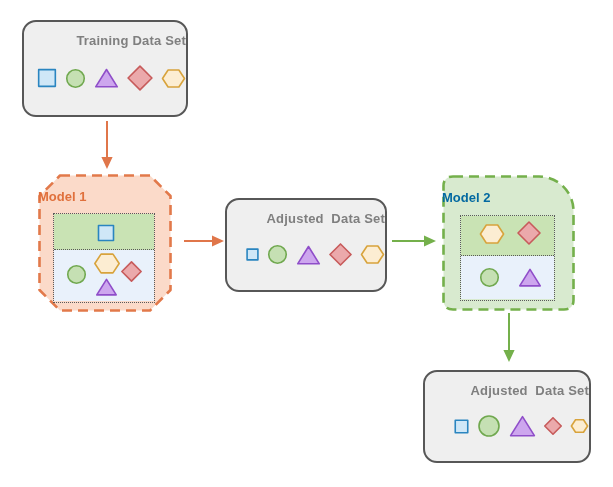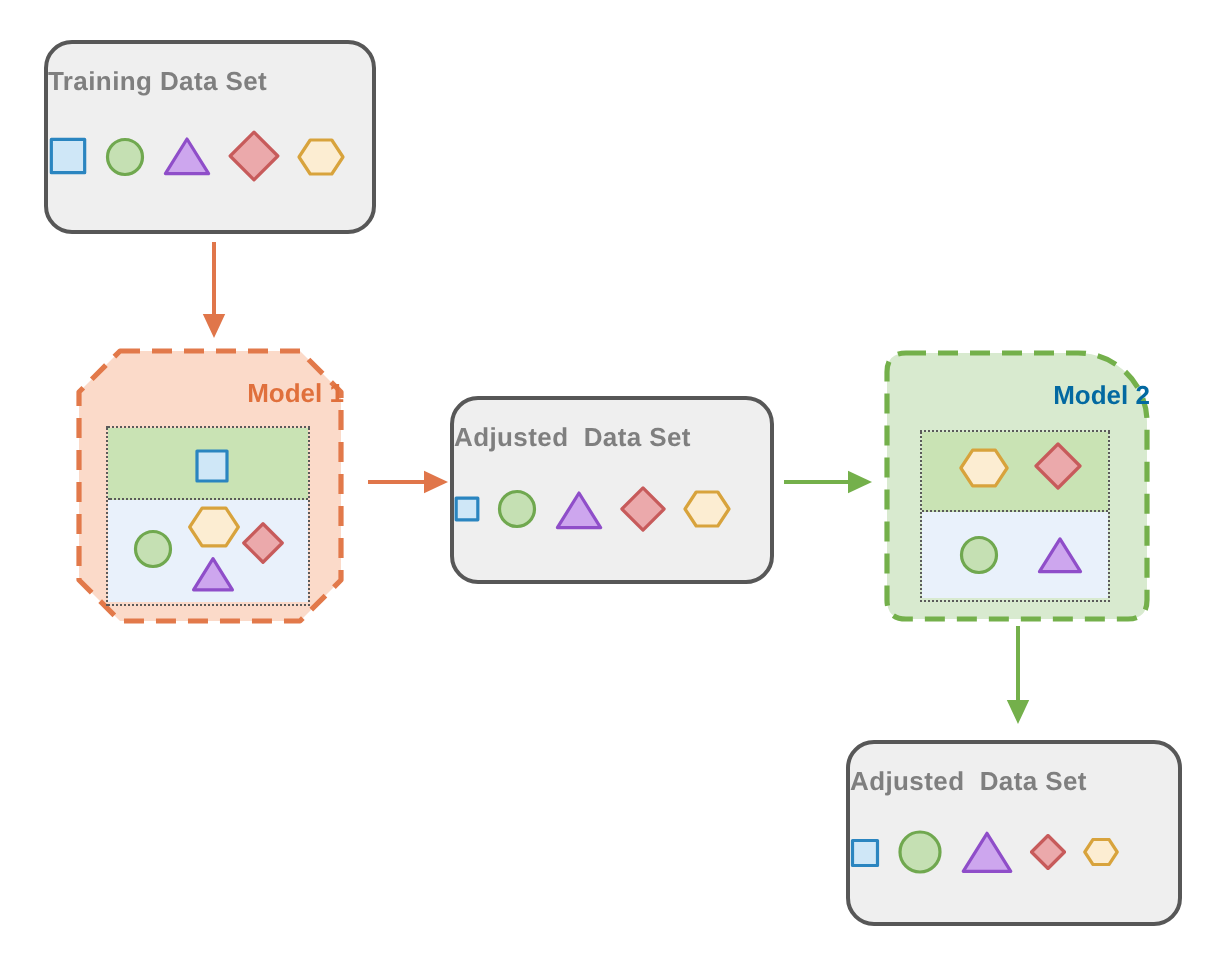--- a/index.html
+++ b/index.html
@@ -2,31 +2,31 @@
 <html><head>
 <meta charset="utf-8">
 <style>
   html,body{margin:0;padding:0;background:#ffffff;}
   #canvas{
     position:relative;width:613px;height:487px;background:#ffffff;overflow:hidden;
     font-family:"Liberation Sans",sans-serif;
   }
   .gray-box{
     position:absolute;background:#efefef;border:2px solid #575757;border-radius:14px;
-    box-sizing:border-box;display:flex;flex-direction:column;align-items:flex-start;
+    box-sizing:border-box;display:flex;flex-direction:column;align-items:flex-end;
   }
   .box-title{
     font-size:13px;font-weight:bold;margin-top:11px;white-space:pre;letter-spacing:.2px;
   }
   .shape-row{display:flex;align-items:center;gap:8px;flex:1;padding-bottom:7px;}
   .shape-row svg{display:block;}
   .model{position:absolute;box-sizing:border-box;}
   .model-outline{position:absolute;left:0;top:0;}
   .model-title{
-    position:absolute;top:15px;left:0;width:100%;text-align:right;
+    position:absolute;top:15px;left:0;width:100%;text-align:left;
     font-size:13px;font-weight:bold;white-space:pre;
   }
   .inner-box{
     position:absolute;border:1.5px dotted #5a5a5a;box-sizing:border-box;
   }
   .inner-box .sect{width:100%;box-sizing:border-box;}
   .inner-box .sect.correct{border-bottom:1.5px dotted #5a5a5a;}
   .inner-box svg{position:absolute;}
   .arrow{position:absolute;overflow:visible;}
   .sh{stroke-width:1.6;stroke-linejoin:round;vector-effect:non-scaling-stroke;}

